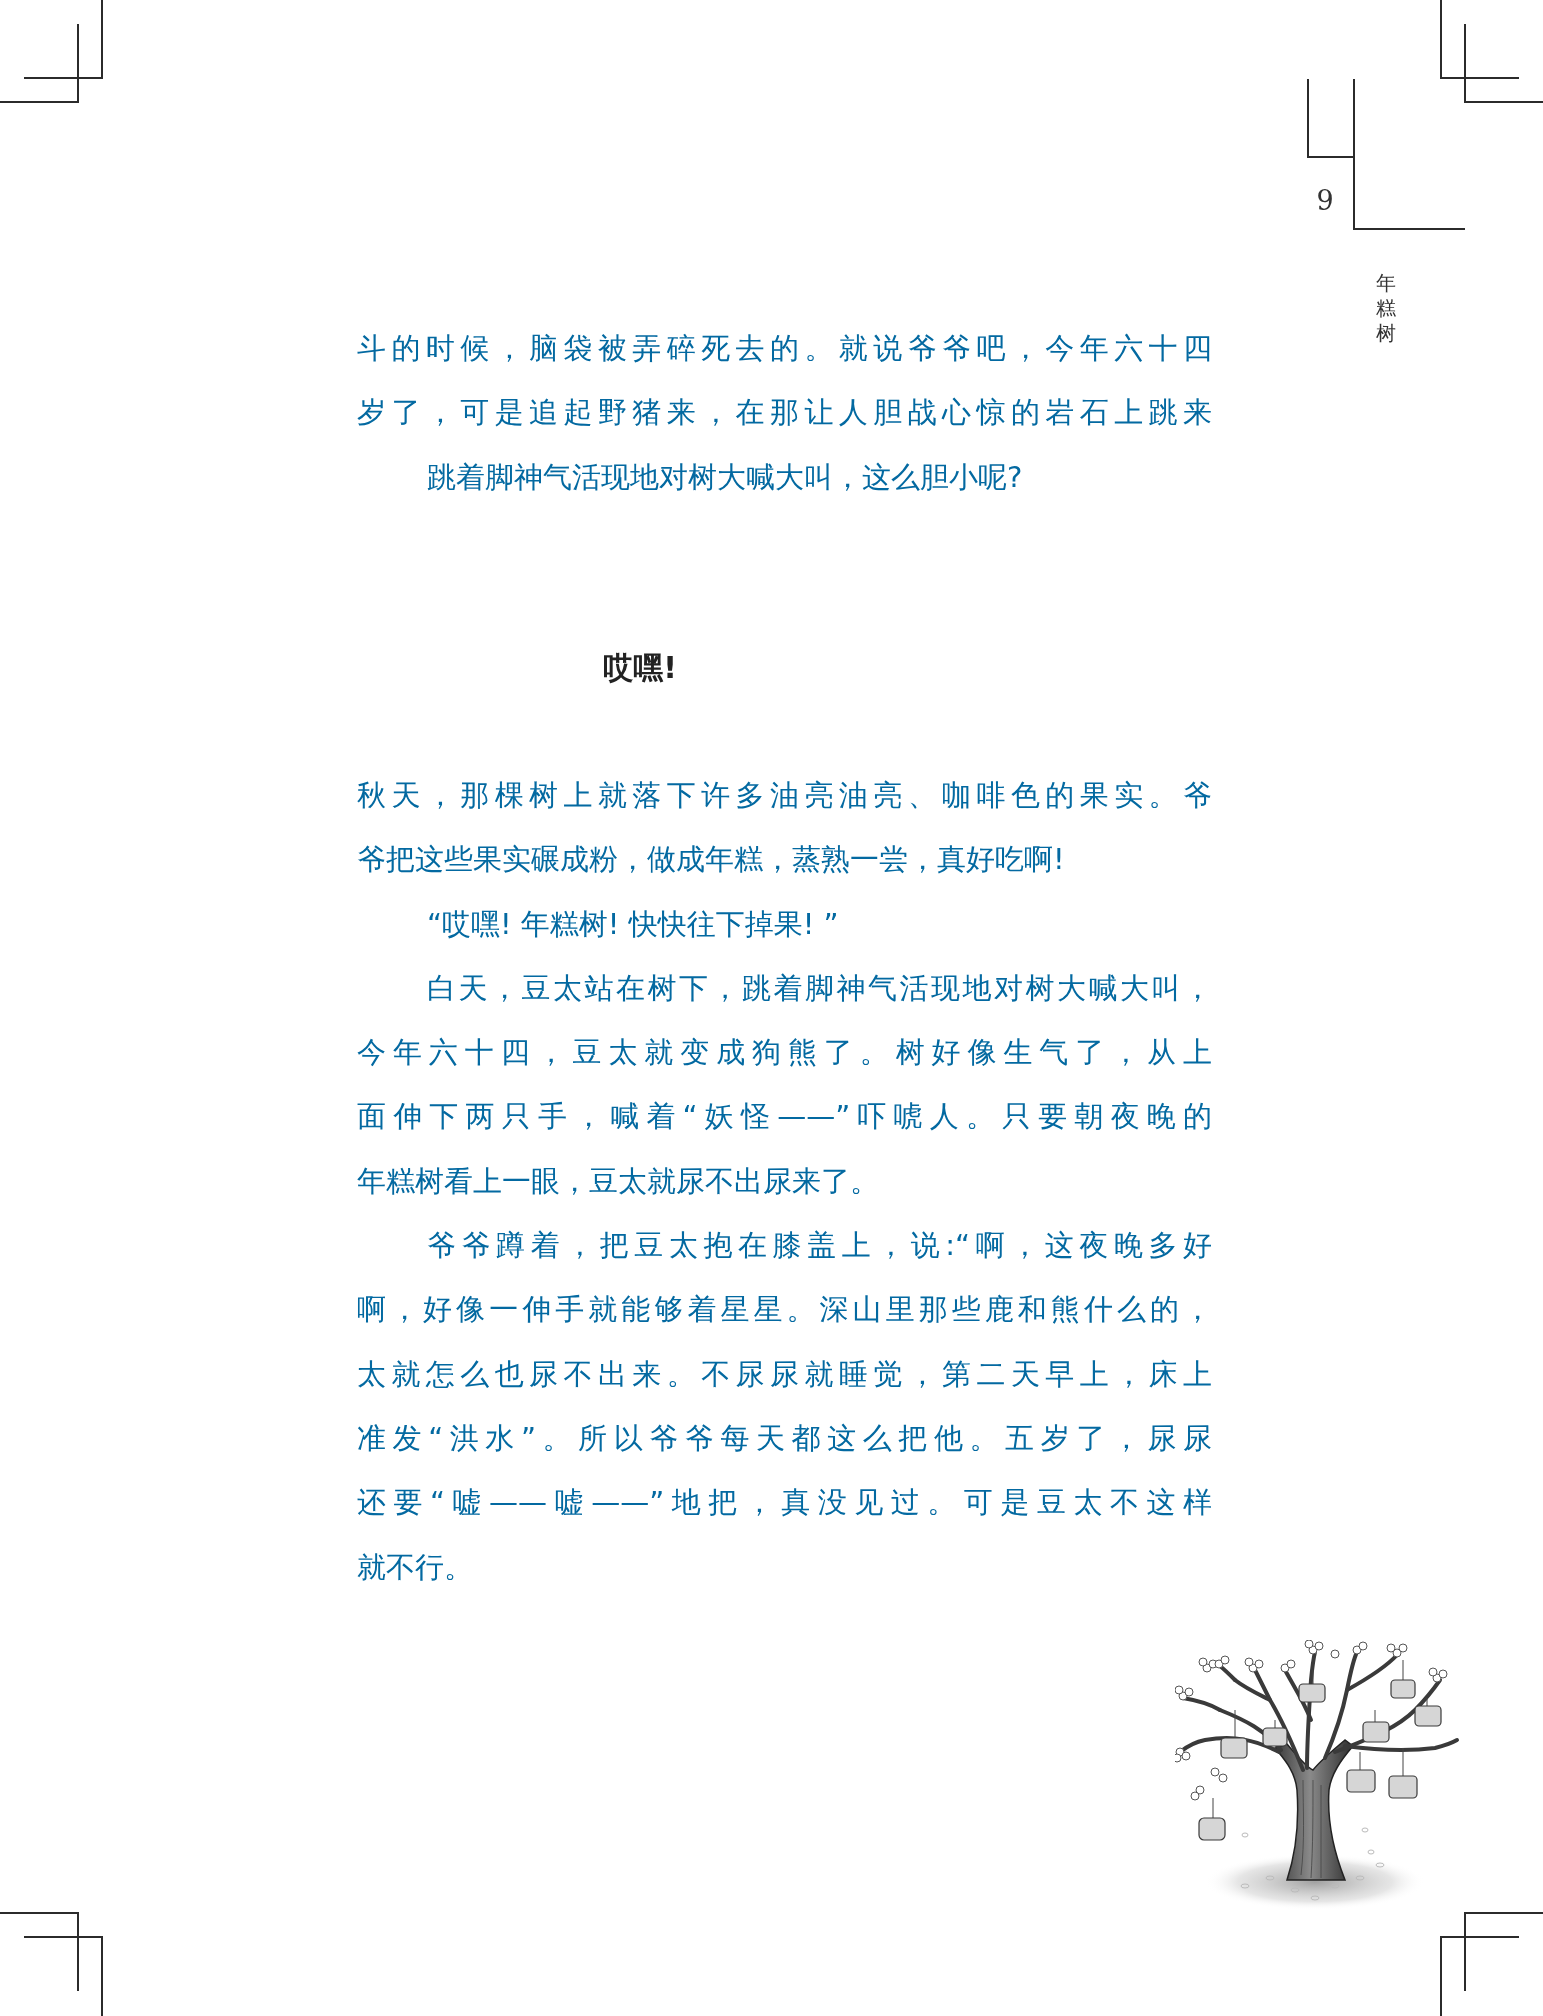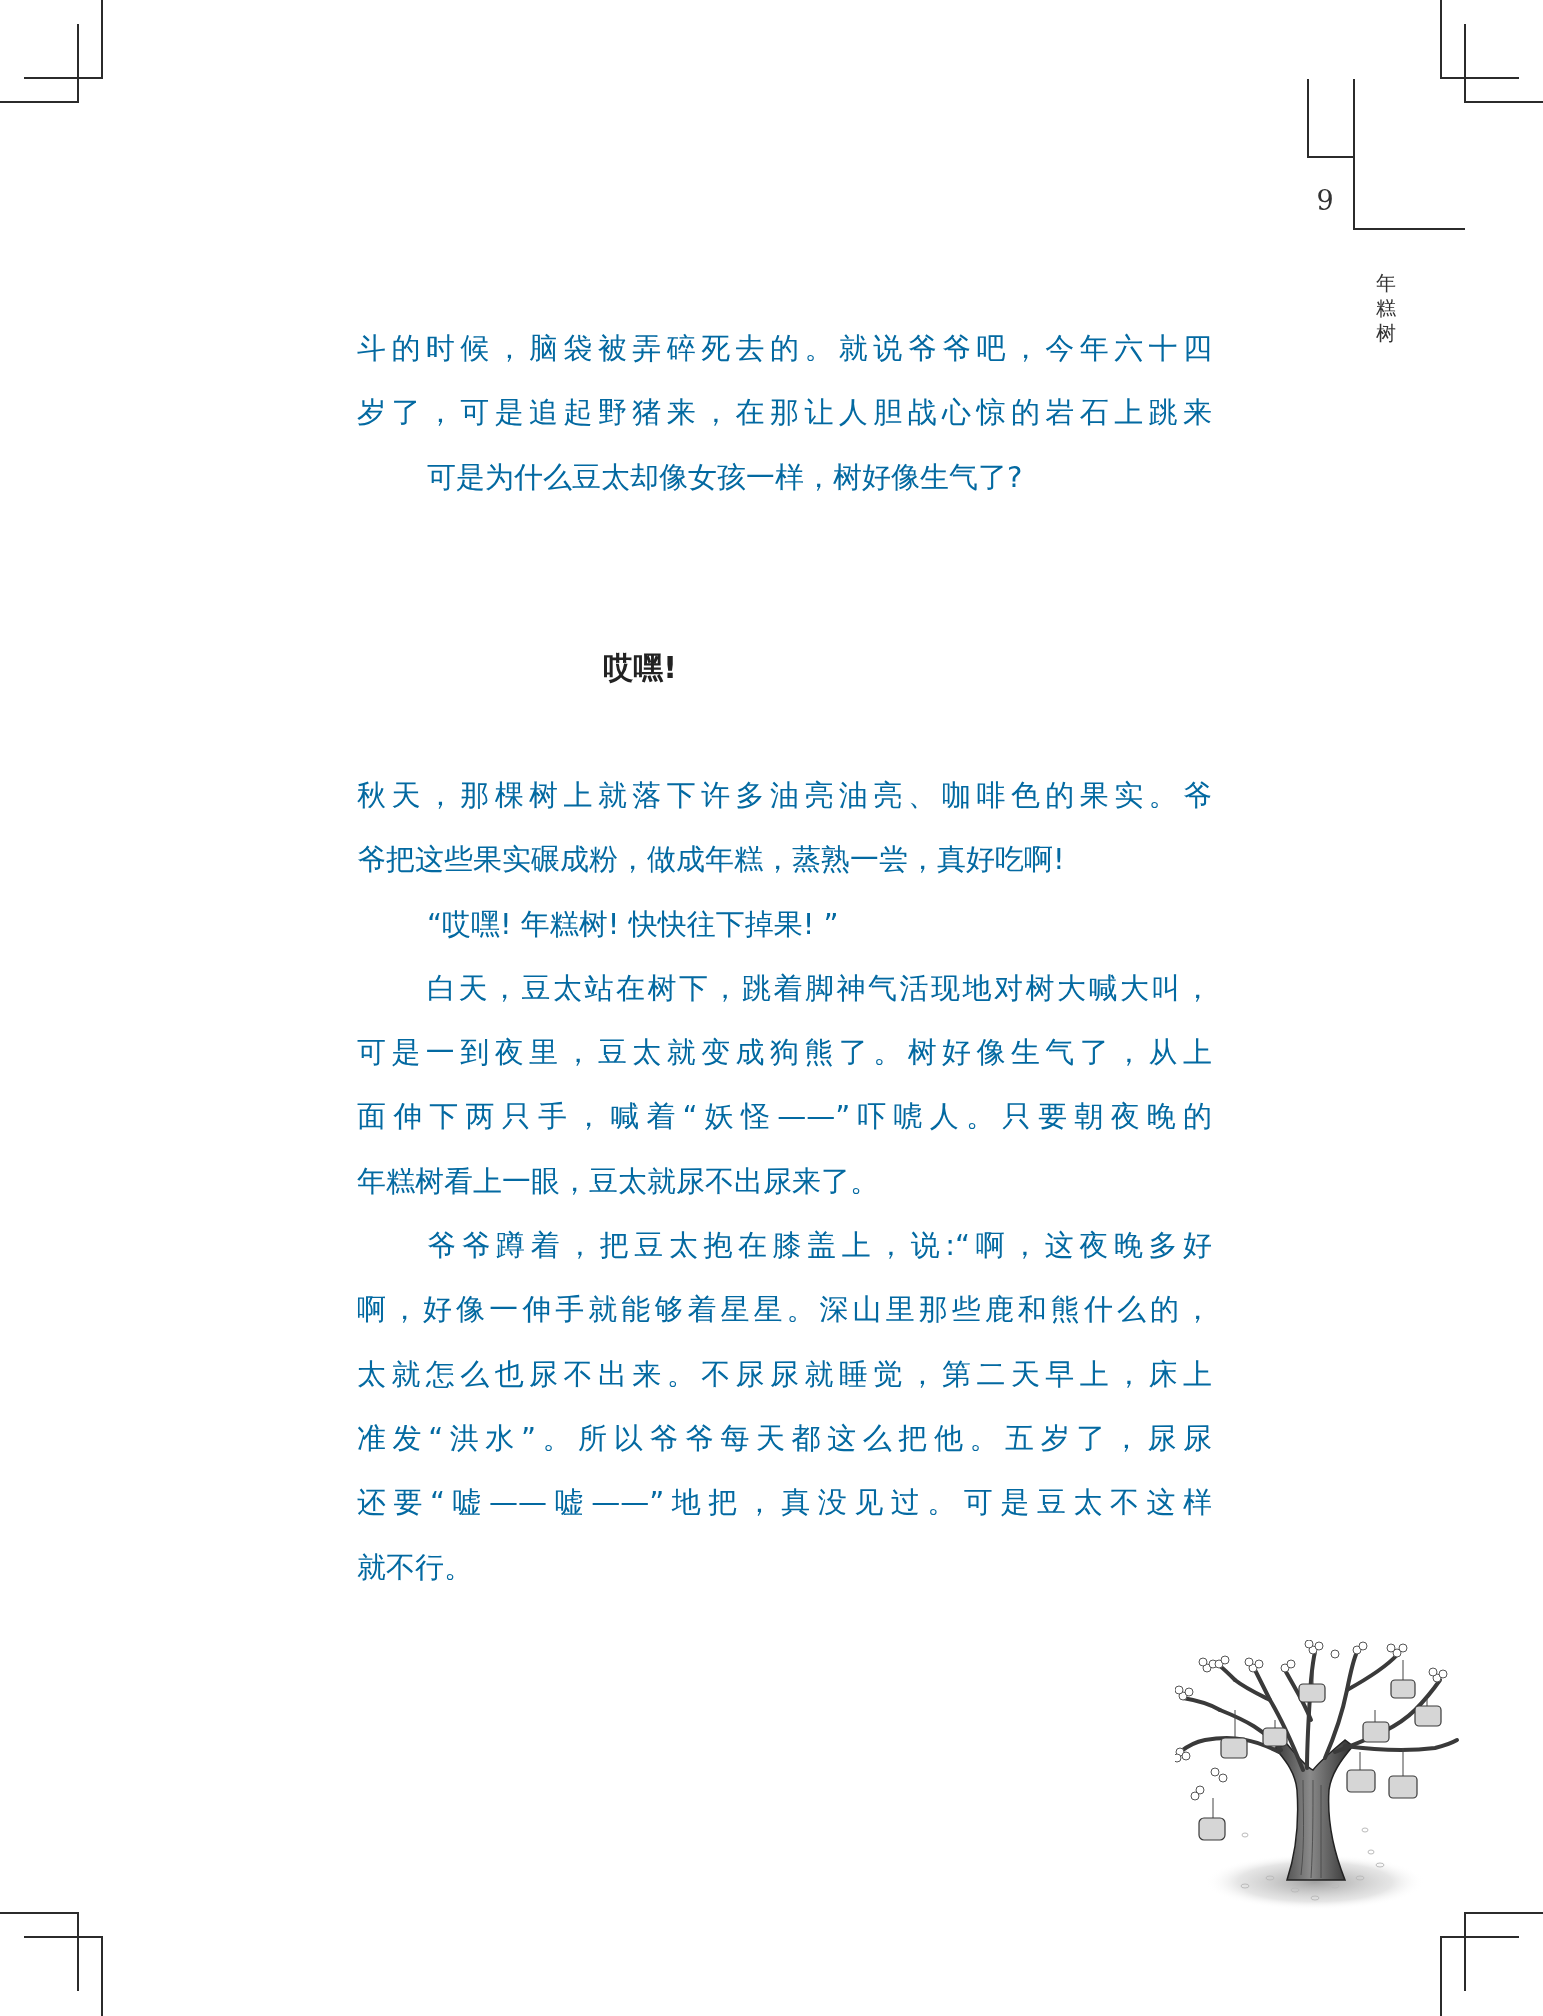--- a/index.html
+++ b/index.html
@@ -65,31 +65,31 @@
 
   <div class="running-title">
     <span>年</span>
     <span>糕</span>
     <span>树</span>
   </div>
 
   <div class="body-text" id="block1" style="top:316px;">
       <div class="line">斗的时候，脑袋被弄碎死去的。就说爷爷吧，今年六十四</div>
       <div class="line">岁了，可是追起野猪来，在那让人胆战心惊的岩石上跳来</div>
-      <div class="line indent last">可是为什么豆太却像女孩一样，树好像生气了?</div>
+      <div class="line indent last">跳着脚神气活现地对树大喊大叫，这么胆小呢?</div>
     </div>
 
   <h2 class="heading" style="margin:0;">哎嘿!</h2>
 
   <div class="body-text" id="block2" style="top:763px;">
       <div class="line">秋天，那棵树上就落下许多油亮油亮、咖啡色的果实。爷</div>
       <div class="line last">爷把这些果实碾成粉，做成年糕，蒸熟一尝，真好吃啊!</div>
       <div class="line indent last">“哎嘿! 年糕树! 快快往下掉果! ”</div>
       <div class="line indent">白天，豆太站在树下，跳着脚神气活现地对树大喊大叫，</div>
-      <div class="line">可是一到夜里，豆太就变成狗熊了。树好像生气了，从上</div>
+      <div class="line">今年六十四，豆太就变成狗熊了。树好像生气了，从上</div>
       <div class="line">面伸下两只手，喊着“妖怪——”吓唬人。只要朝夜晚的</div>
       <div class="line last">年糕树看上一眼，豆太就尿不出尿来了。</div>
       <div class="line indent">爷爷蹲着，把豆太抱在膝盖上，说:“啊，这夜晚多好</div>
       <div class="line">啊，好像一伸手就能够着星星。深山里那些鹿和熊什么的，</div>
       <div class="line">太就怎么也尿不出来。不尿尿就睡觉，第二天早上，床上</div>
       <div class="line">准发“洪水”。所以爷爷每天都这么把他。五岁了，尿尿</div>
       <div class="line">还要“嘘——嘘——”地把，真没见过。可是豆太不这样</div>
       <div class="line last">就不行。</div>
     </div>
 

